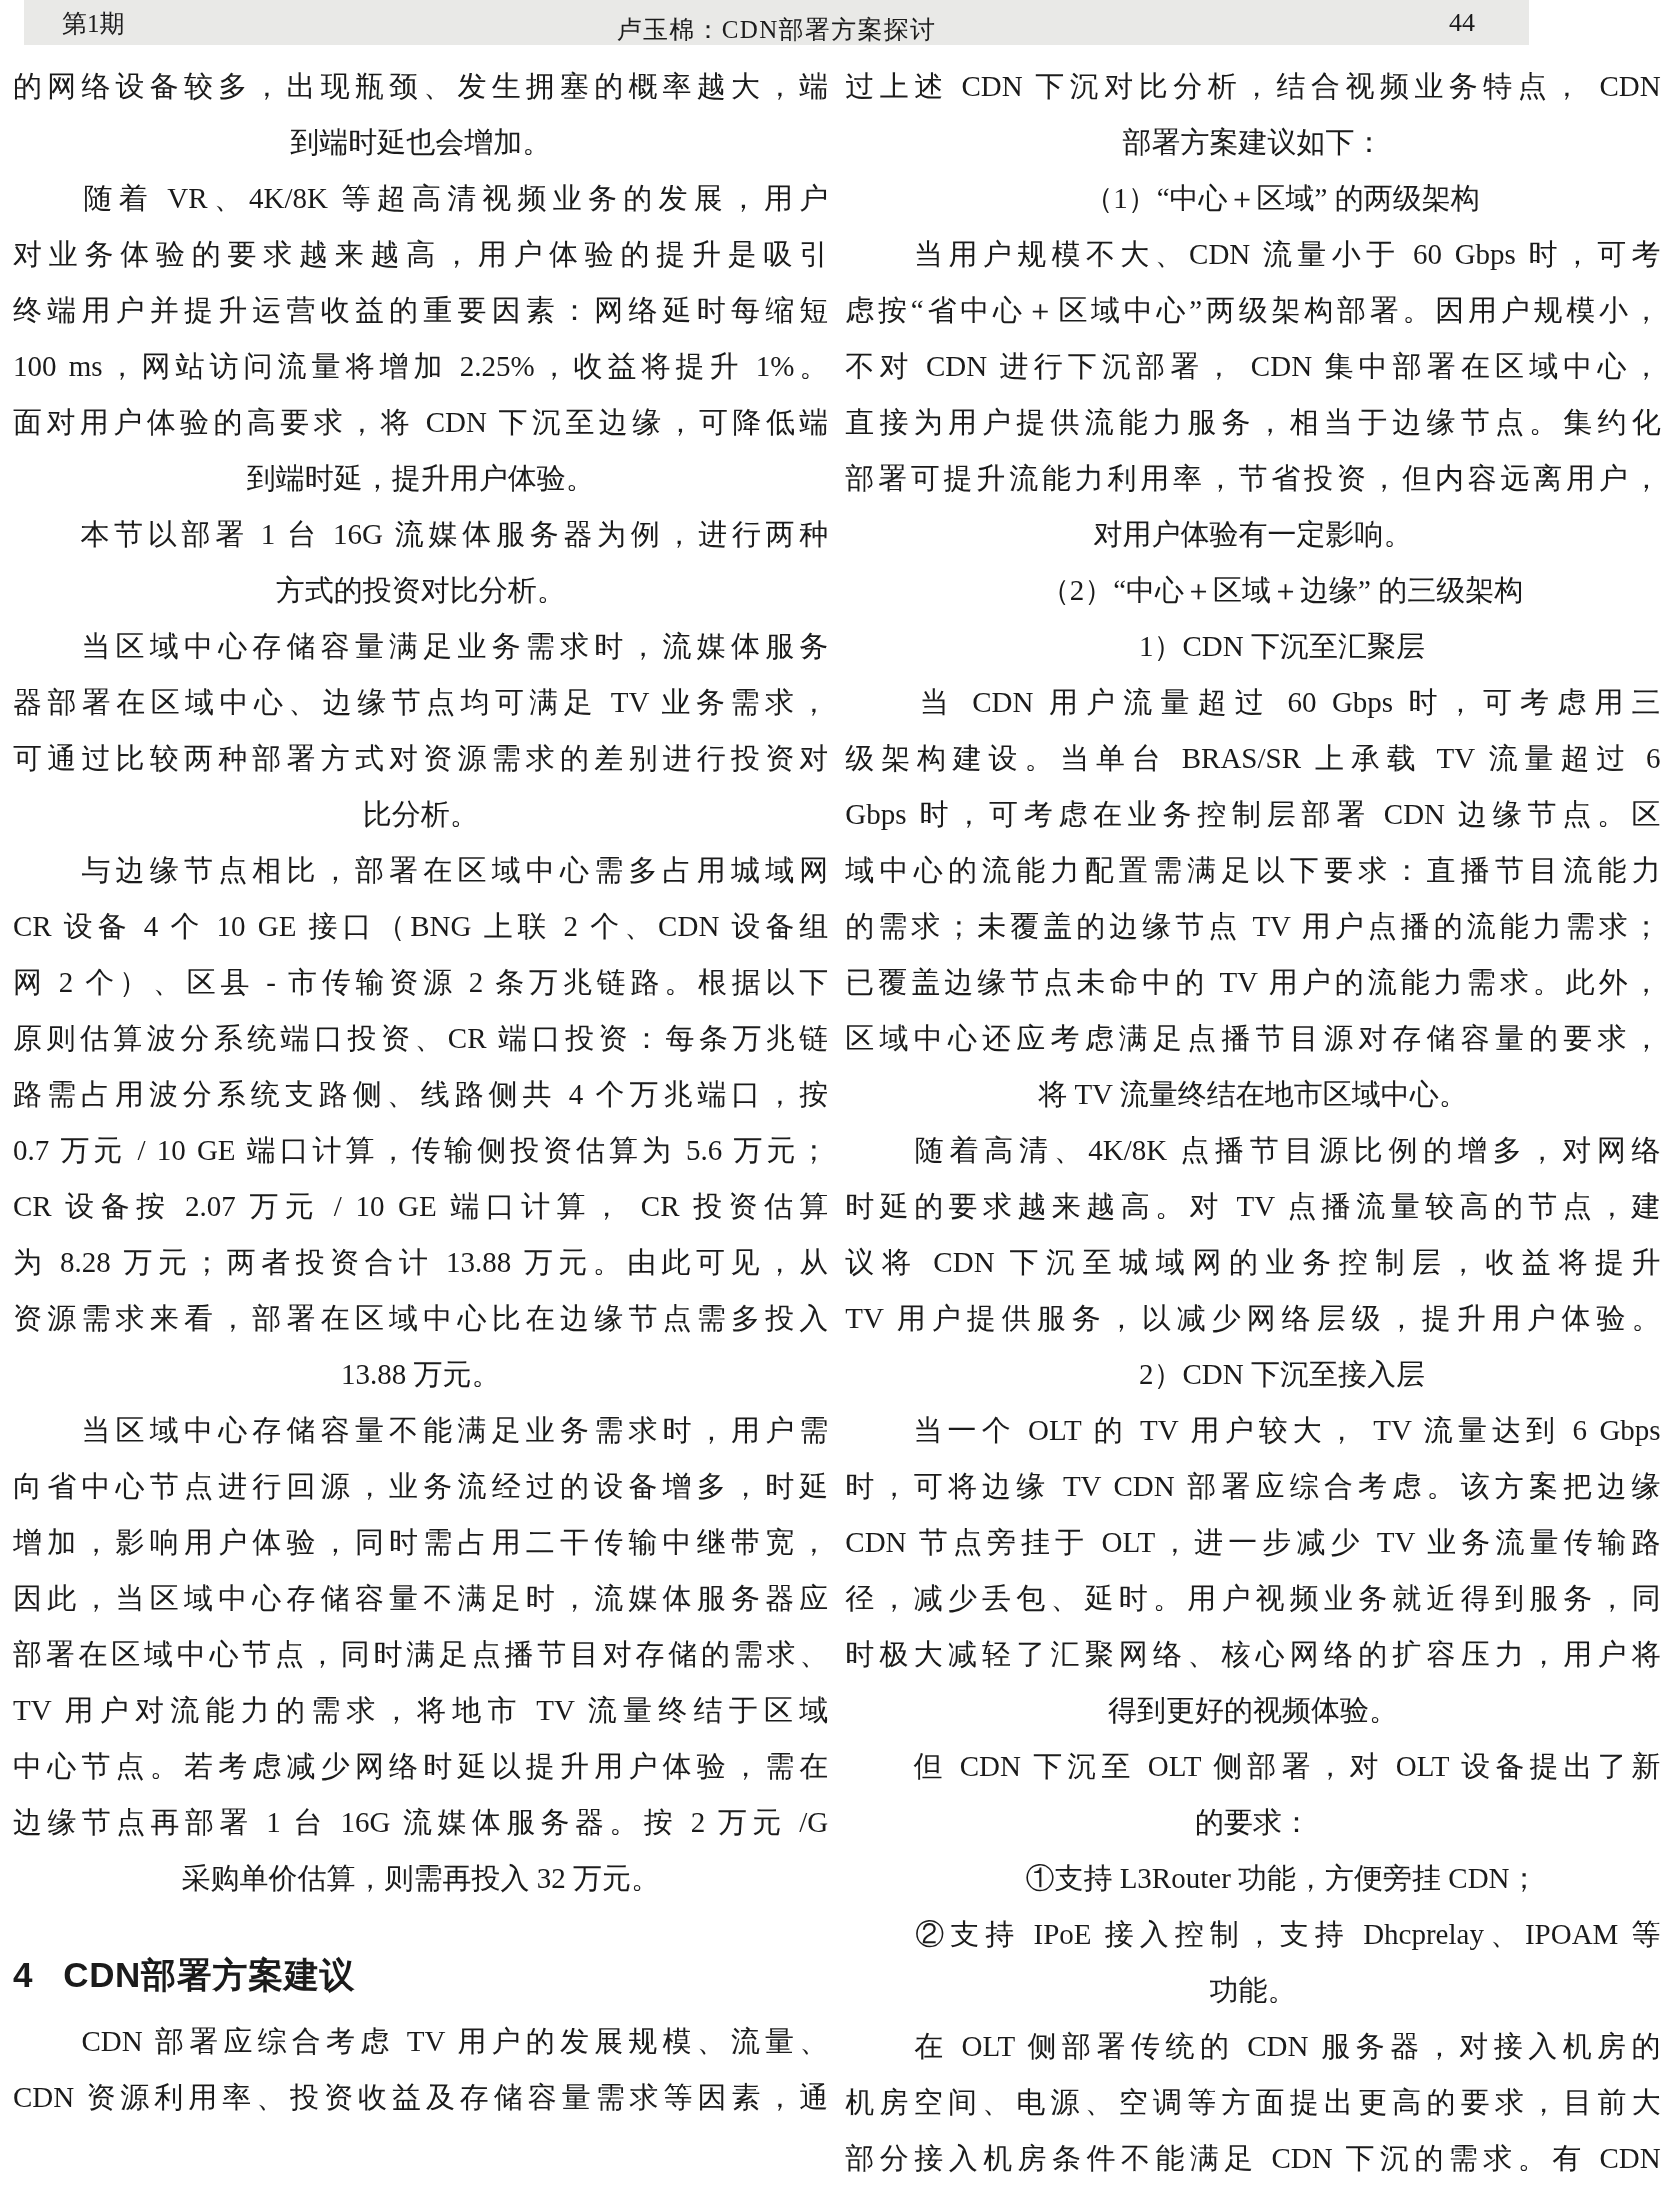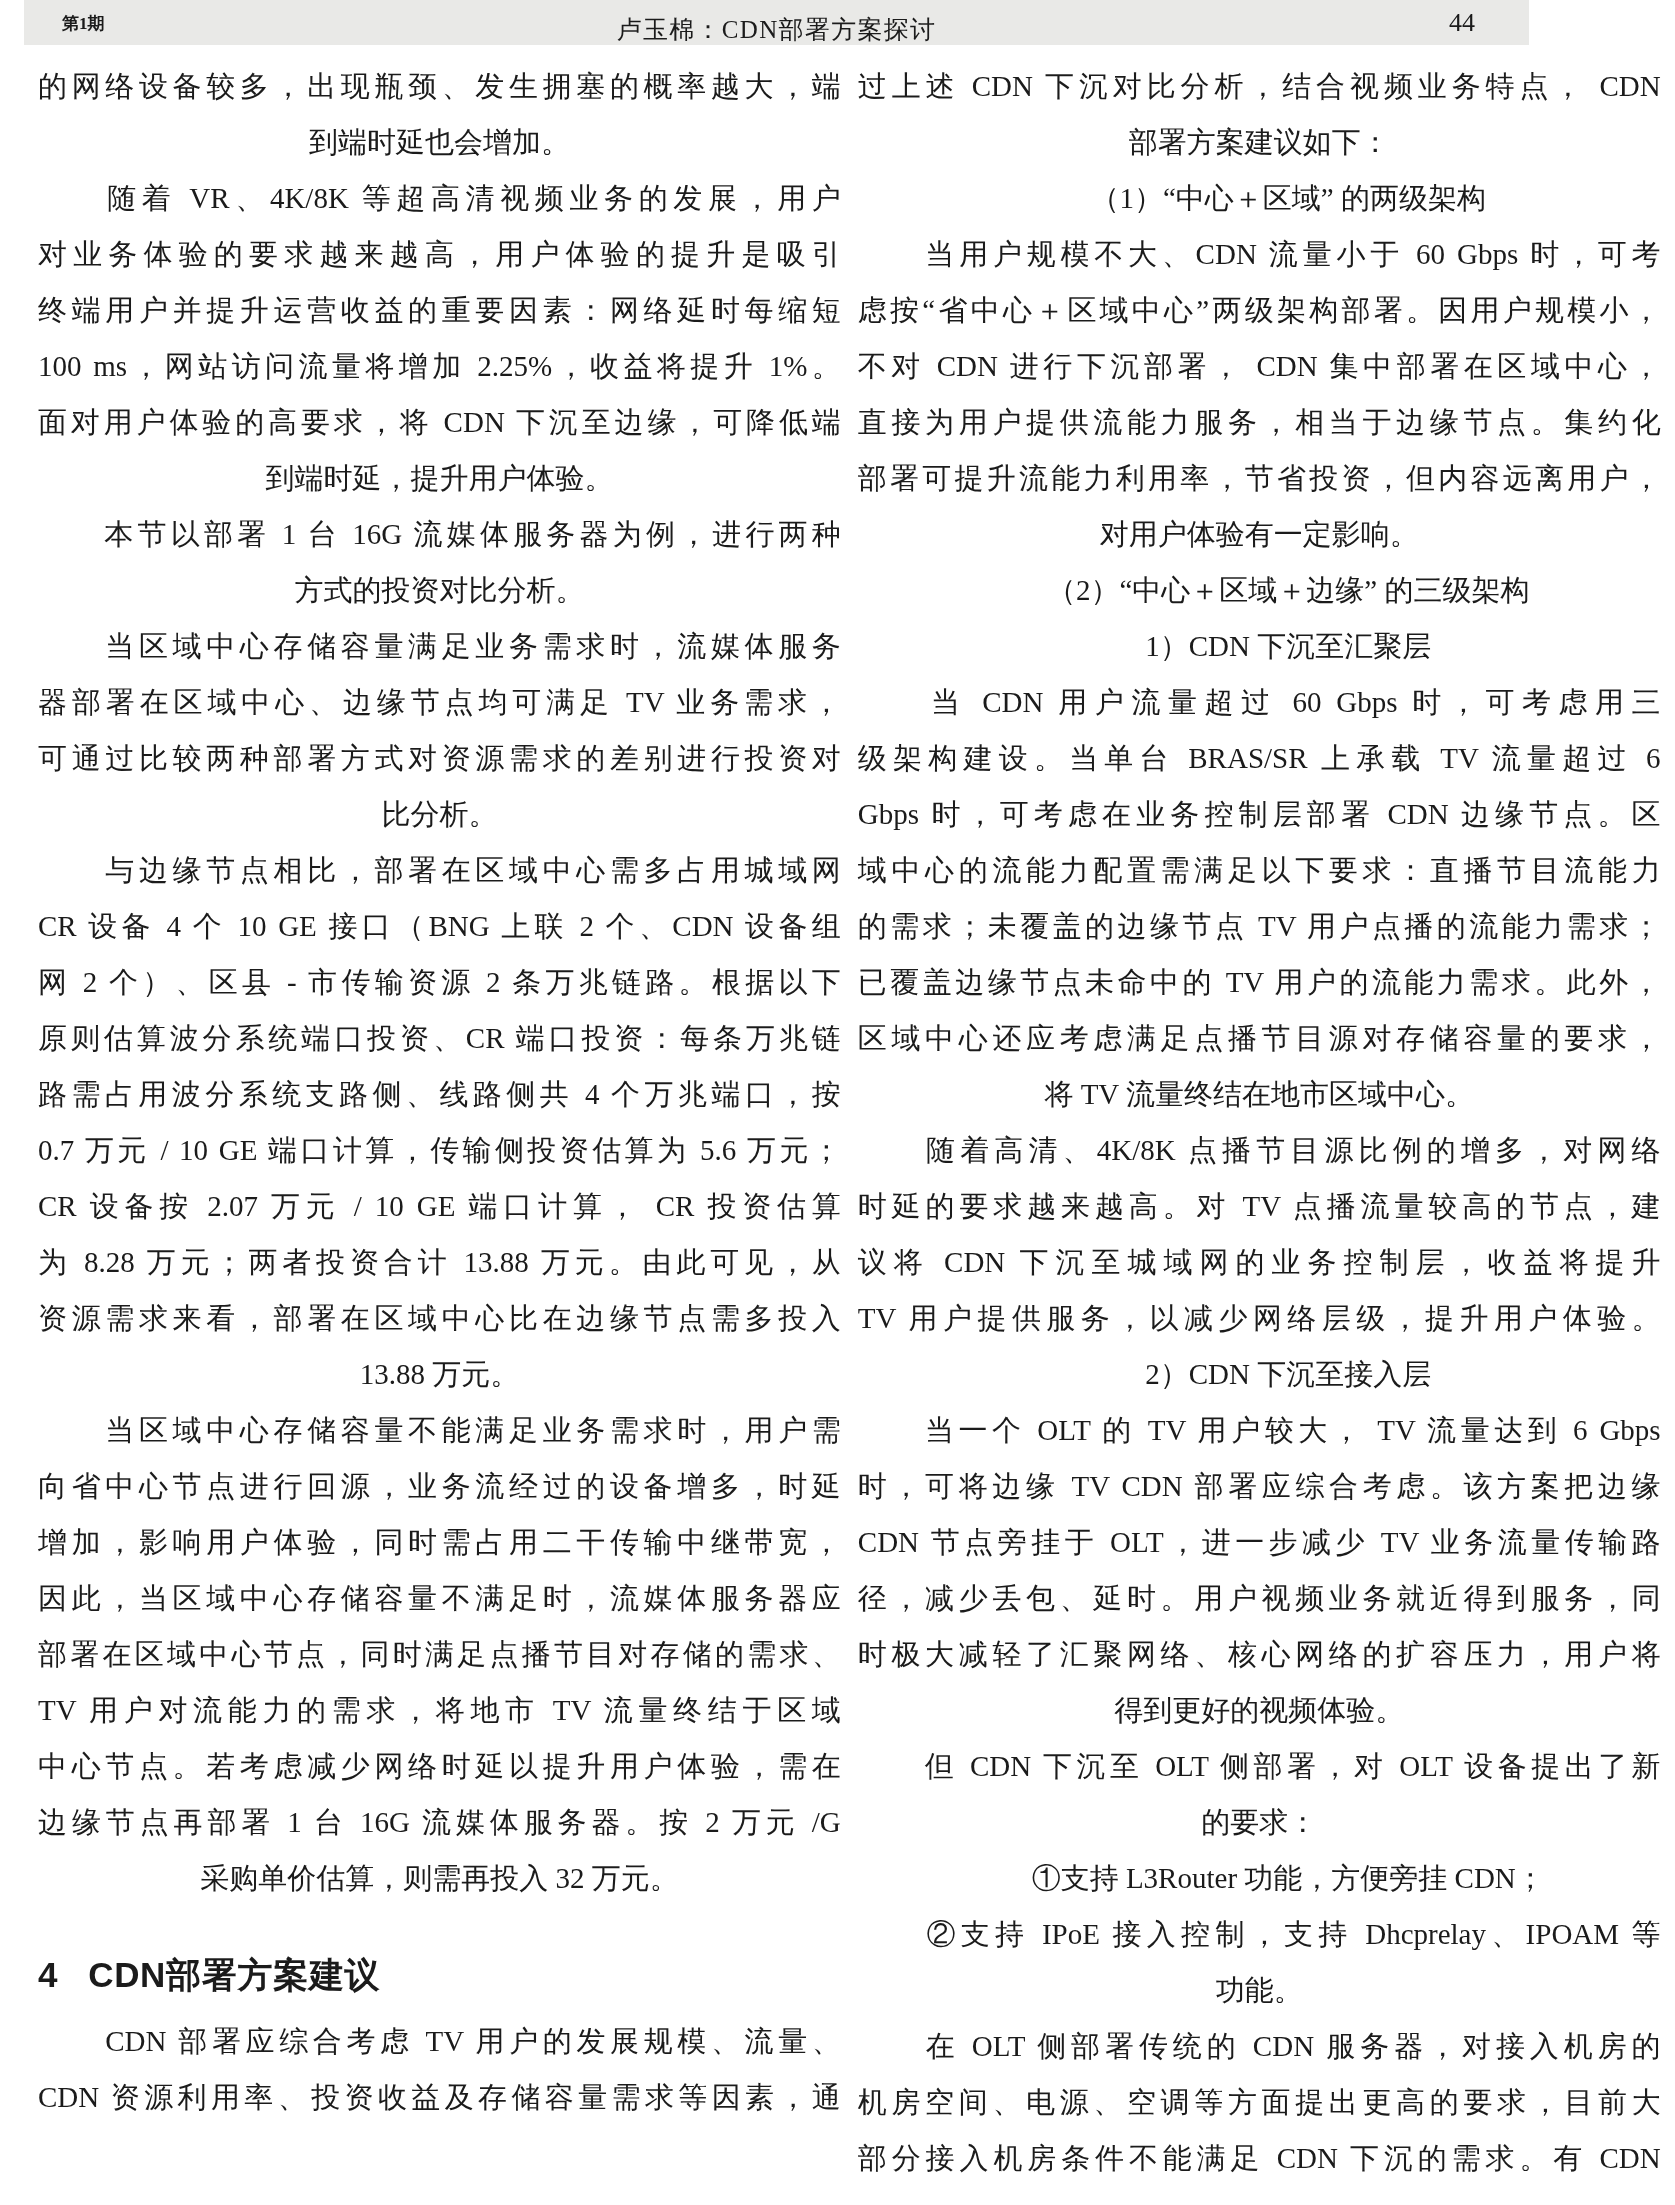--- a/index.html
+++ b/index.html
@@ -11,34 +11,33 @@
     font-family:"Liberation Serif","DejaVu Serif",serif;
     overflow:hidden;
   }
   .page-header{
     position:absolute;left:24px;top:0;
     width:1505px;height:45px;
     background:#e9e9e7;
   }
   .issue{
     position:absolute;left:38px;top:50%;transform:translateY(-50%);
-    font-size:17px;
-    font-weight:bold;
+    font-size:25px;
   }
   .running-title{
     position:absolute;left:50%;top:50%;transform:translate(-50%,-50%);
     font-size:25px;letter-spacing:1.3px;white-space:nowrap;margin-top:6px;
   }
   .page-num{
     position:absolute;right:54px;top:50%;transform:translateY(-50%);
     font-size:26px;
     margin-left:36px;
   }
   main{
-    position:absolute;top:58px;left:38px;right:14.4px;
+    position:absolute;top:58px;left:13px;right:14.4px;
     display:flex;gap:17px;
   }
   .col{flex:1;font-size:29px;line-height:56px;}
   .line{text-align:justify;text-align-last:justify;}
   .line.end{text-align:center;text-align-last:auto;}
   .section-heading{
     font-family:"Liberation Sans","DejaVu Sans",sans-serif;
     font-weight:bold;font-size:35px;line-height:63px;
     margin-top:37px;margin-bottom:6.6px;letter-spacing:0.7px;
   }

